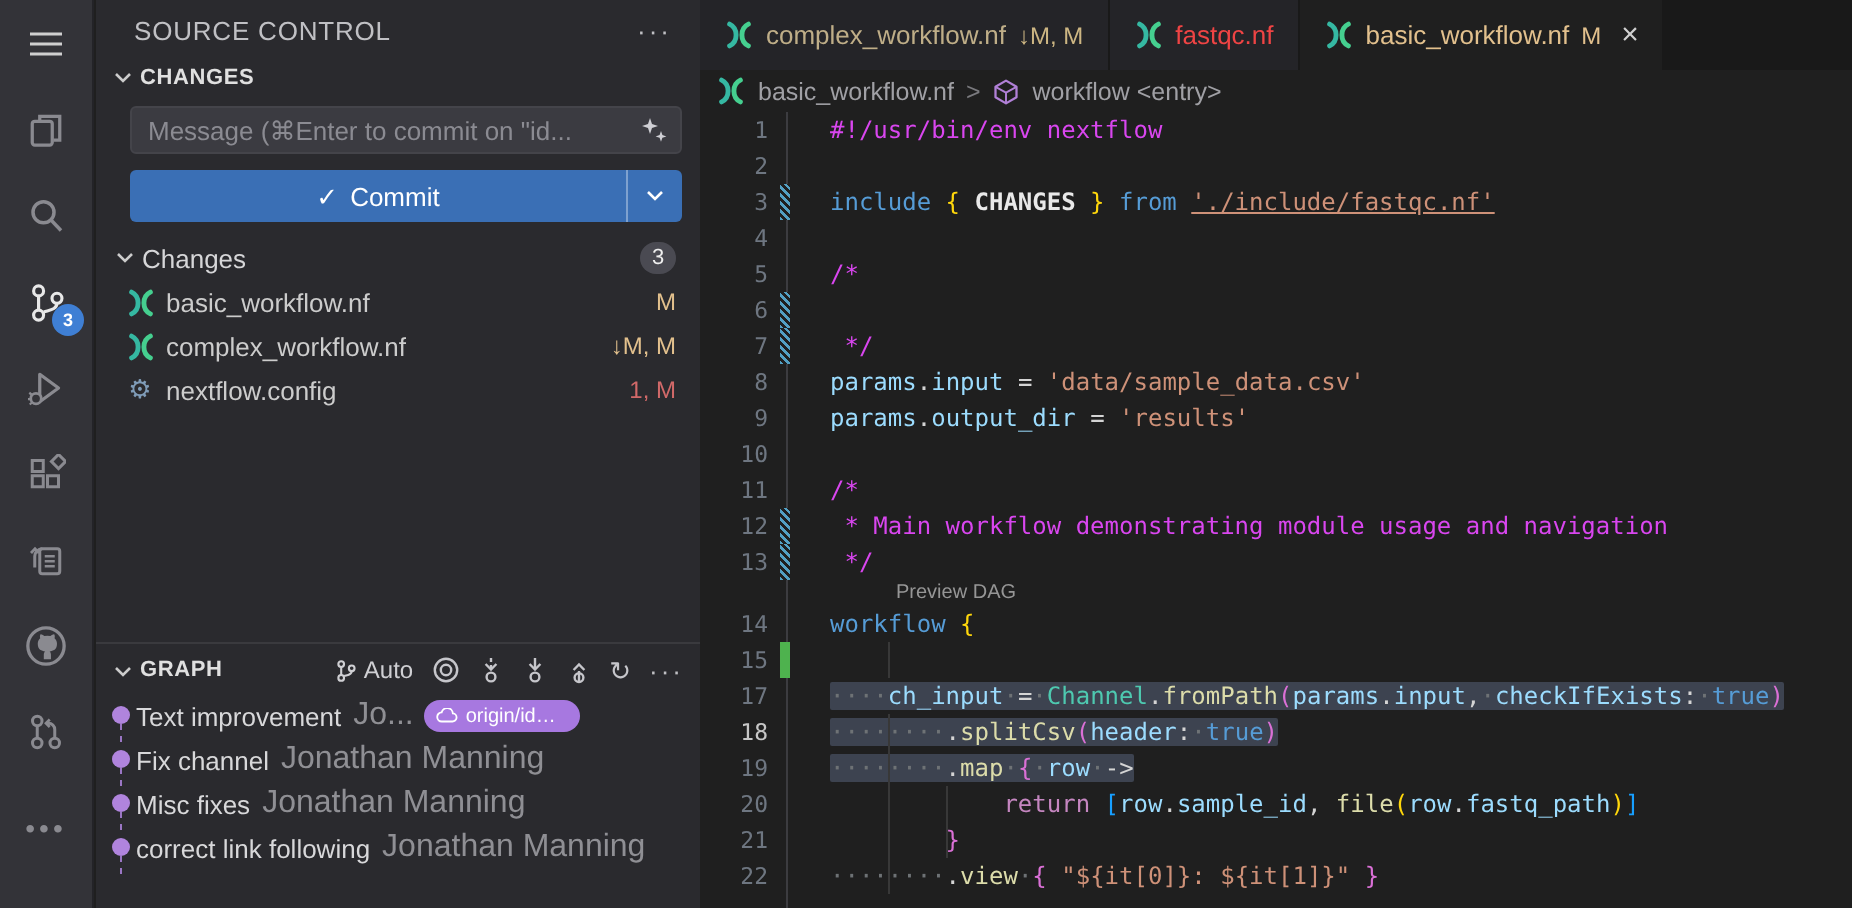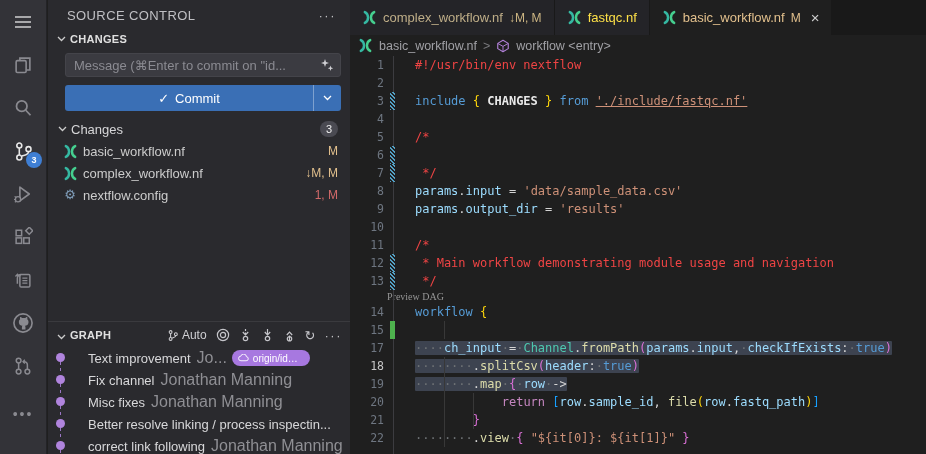--- a/index.html
+++ b/index.html
@@ -55,21 +55,21 @@
 
   .graph-section { position:absolute; left:0; top:321px; width:302px; border-top:1px solid #3a3a3e; }
   .graph-header { display:flex; align-items:center; padding:4px 8px 3px 9px; }
   .graph-icons { margin-left:auto; display:flex; align-items:center; gap:9px; color:#c6c6cb; }
   .auto-wrap { display:flex; align-items:center; gap:3px; font-size:12px; color:#cfcfd3; }
   .commit-row { display:flex; align-items:center; height:22px; padding-left:6px; position:relative; }
   .graph-rail { position:relative; width:14px; height:22px; flex:none; }
   .graph-dot { position:absolute; left:2px; top:6px; width:9px; height:9px; border-radius:50%;
     background:#b084dd; }
   .graph-link { position:absolute; left:5.5px; top:15px; height:9px; border-left:1.6px dashed #9a76c4; }
-  .commit-msg { font-size:13px; color:#d8d8da; margin-left:20px; white-space:nowrap; }
+  .commit-msg { font-size:13px; color:#d8d8da; margin-left:0; white-space:nowrap; }
   .commit-author { font-size:16px; color:#8f8f94; margin-left:6px; white-space:nowrap; overflow:hidden;
     text-overflow:ellipsis; }
   .branch-pill { margin-left:5px; background:#a778e0; color:#ffffff; border-radius:9px; height:16px;
     display:flex; align-items:center; gap:4px; padding:0 8px 0 6px; font-size:10px; white-space:nowrap;
     overflow:hidden; flex:none; max-width:78px; }
   .branch-pill span { overflow:hidden; text-overflow:ellipsis; white-space:nowrap; }
 
   
   .editor { position:absolute; left:350px; top:0; width:576px; height:454px; background:#1f1f1f; }
   .tabbar { position:absolute; left:0; top:0; width:576px; height:35px; background:#191919;
@@ -86,22 +86,22 @@
   .line { position:relative; height:18px; display:flex; align-items:center; white-space:pre; }
   .num { width:34px; text-align:right; color:#6e7681; font-size:11.5px; flex:none; }
   .num.bright { color:#c6c6c6; }
   .gmark { position:absolute; left:40px; top:0; width:5px; height:18px; }
   .gmark.mod { background:repeating-linear-gradient(45deg,#53a0c4 0 1.2px,#1f1f1f 1.2px 2.8px); }
   .gmark.add { background:#4eb24e; width:4.5px; }
   .content { padding-left:31px; line-height:18px; }
   .selbg { background:#3d4350; border-radius:1px; }
   .ig { position:absolute; top:0; width:1px; height:18px; background:#383838; }
   .codelens { height:13px; line-height:13px; font-size:10px; color:#969696;
-    font-family:Liberation Serif, serif; padding-left:37px; cursor:pointer; }
-  .tk-c{color:#ef4444} .tk-k{color:#569cd6} .tk-t{color:#4ec9b0} .tk-f{color:#dcdcaa}
+    font-family:Liberation Sans, sans-serif; padding-left:98px; cursor:pointer; }
+  .tk-c{color:#d946ef} .tk-k{color:#569cd6} .tk-t{color:#4ec9b0} .tk-f{color:#dcdcaa}
   .tk-s{color:#ce9178} .tk-sl{color:#ce9178; text-decoration:underline;}
   .tk-v{color:#9cdcfe} .tk-p{color:#d4d4d4} .tk-b1{color:#ffd70b} .tk-b2{color:#da70d6}
   .tk-b3{color:#179fff} .tk-r{color:#c586c0} .tk-w{color:#e9e9e9; font-weight:bold;}
   .tk-ws{color:#6e7275}
 </style>
 </head>
 <body>
 
 <div class="app">
 
@@ -331,27 +331,20 @@
               <span class="graph-link"></span>
             </span>
             <span class="commit-msg">Misc fixes</span>
             <span class="commit-author">Jonathan Manning</span>
           </div>
           <div class="commit-row">
             <span class="graph-rail">
               <span class="graph-dot"></span>
               <span class="graph-link"></span>
             </span>
-            <span class="commit-msg">Better resolve linking / process inspectin...</span>
-          </div>
-          <div class="commit-row">
-            <span class="graph-rail">
-              <span class="graph-dot"></span>
-              <span class="graph-link"></span>
-            </span>
             <span class="commit-msg">correct link following</span>
             <span class="commit-author">Jonathan Manning</span>
           </div>
         </div>
     </div>
   </div>
 
   <div class="editor">
     <div class="tabbar" id="tabbar">
         <div class="tab">
@@ -364,21 +357,21 @@
           <span style="color: rgb(191, 174, 136);">complex_workflow.nf</span>
           <span style="color: rgb(205, 182, 131); font-size: 12px;">↓M, M</span>
         </div>
         <div class="tab">
           <span style="display: flex;">
             <svg width="15" height="15" viewBox="0 0 16 16" fill="none">
               <path d="M3 2.2C7.6 4.4 7.6 11.6 3 13.8" stroke="#35b8a2" stroke-width="2.6" stroke-linecap="round"></path>
               <path d="M13 2.2C8.4 4.4 8.4 11.6 13 13.8" stroke="#45cf8f" stroke-width="2.6" stroke-linecap="round"></path>
             </svg>
           </span>
-          <span style="color: #fde047;">fastqc.nf</span>
+          <span style="color: #ef4444;">fastqc.nf</span>
         </div>
         <div class="tab active">
           <span style="display: flex;">
             <svg width="15" height="15" viewBox="0 0 16 16" fill="none">
               <path d="M3 2.2C7.6 4.4 7.6 11.6 3 13.8" stroke="#35b8a2" stroke-width="2.6" stroke-linecap="round"></path>
               <path d="M13 2.2C8.4 4.4 8.4 11.6 13 13.8" stroke="#45cf8f" stroke-width="2.6" stroke-linecap="round"></path>
             </svg>
           </span>
           <span style="color: rgb(226, 192, 141);">basic_workflow.nf</span>
           <span style="color: rgb(226, 192, 141); font-size: 12px;">M</span>

